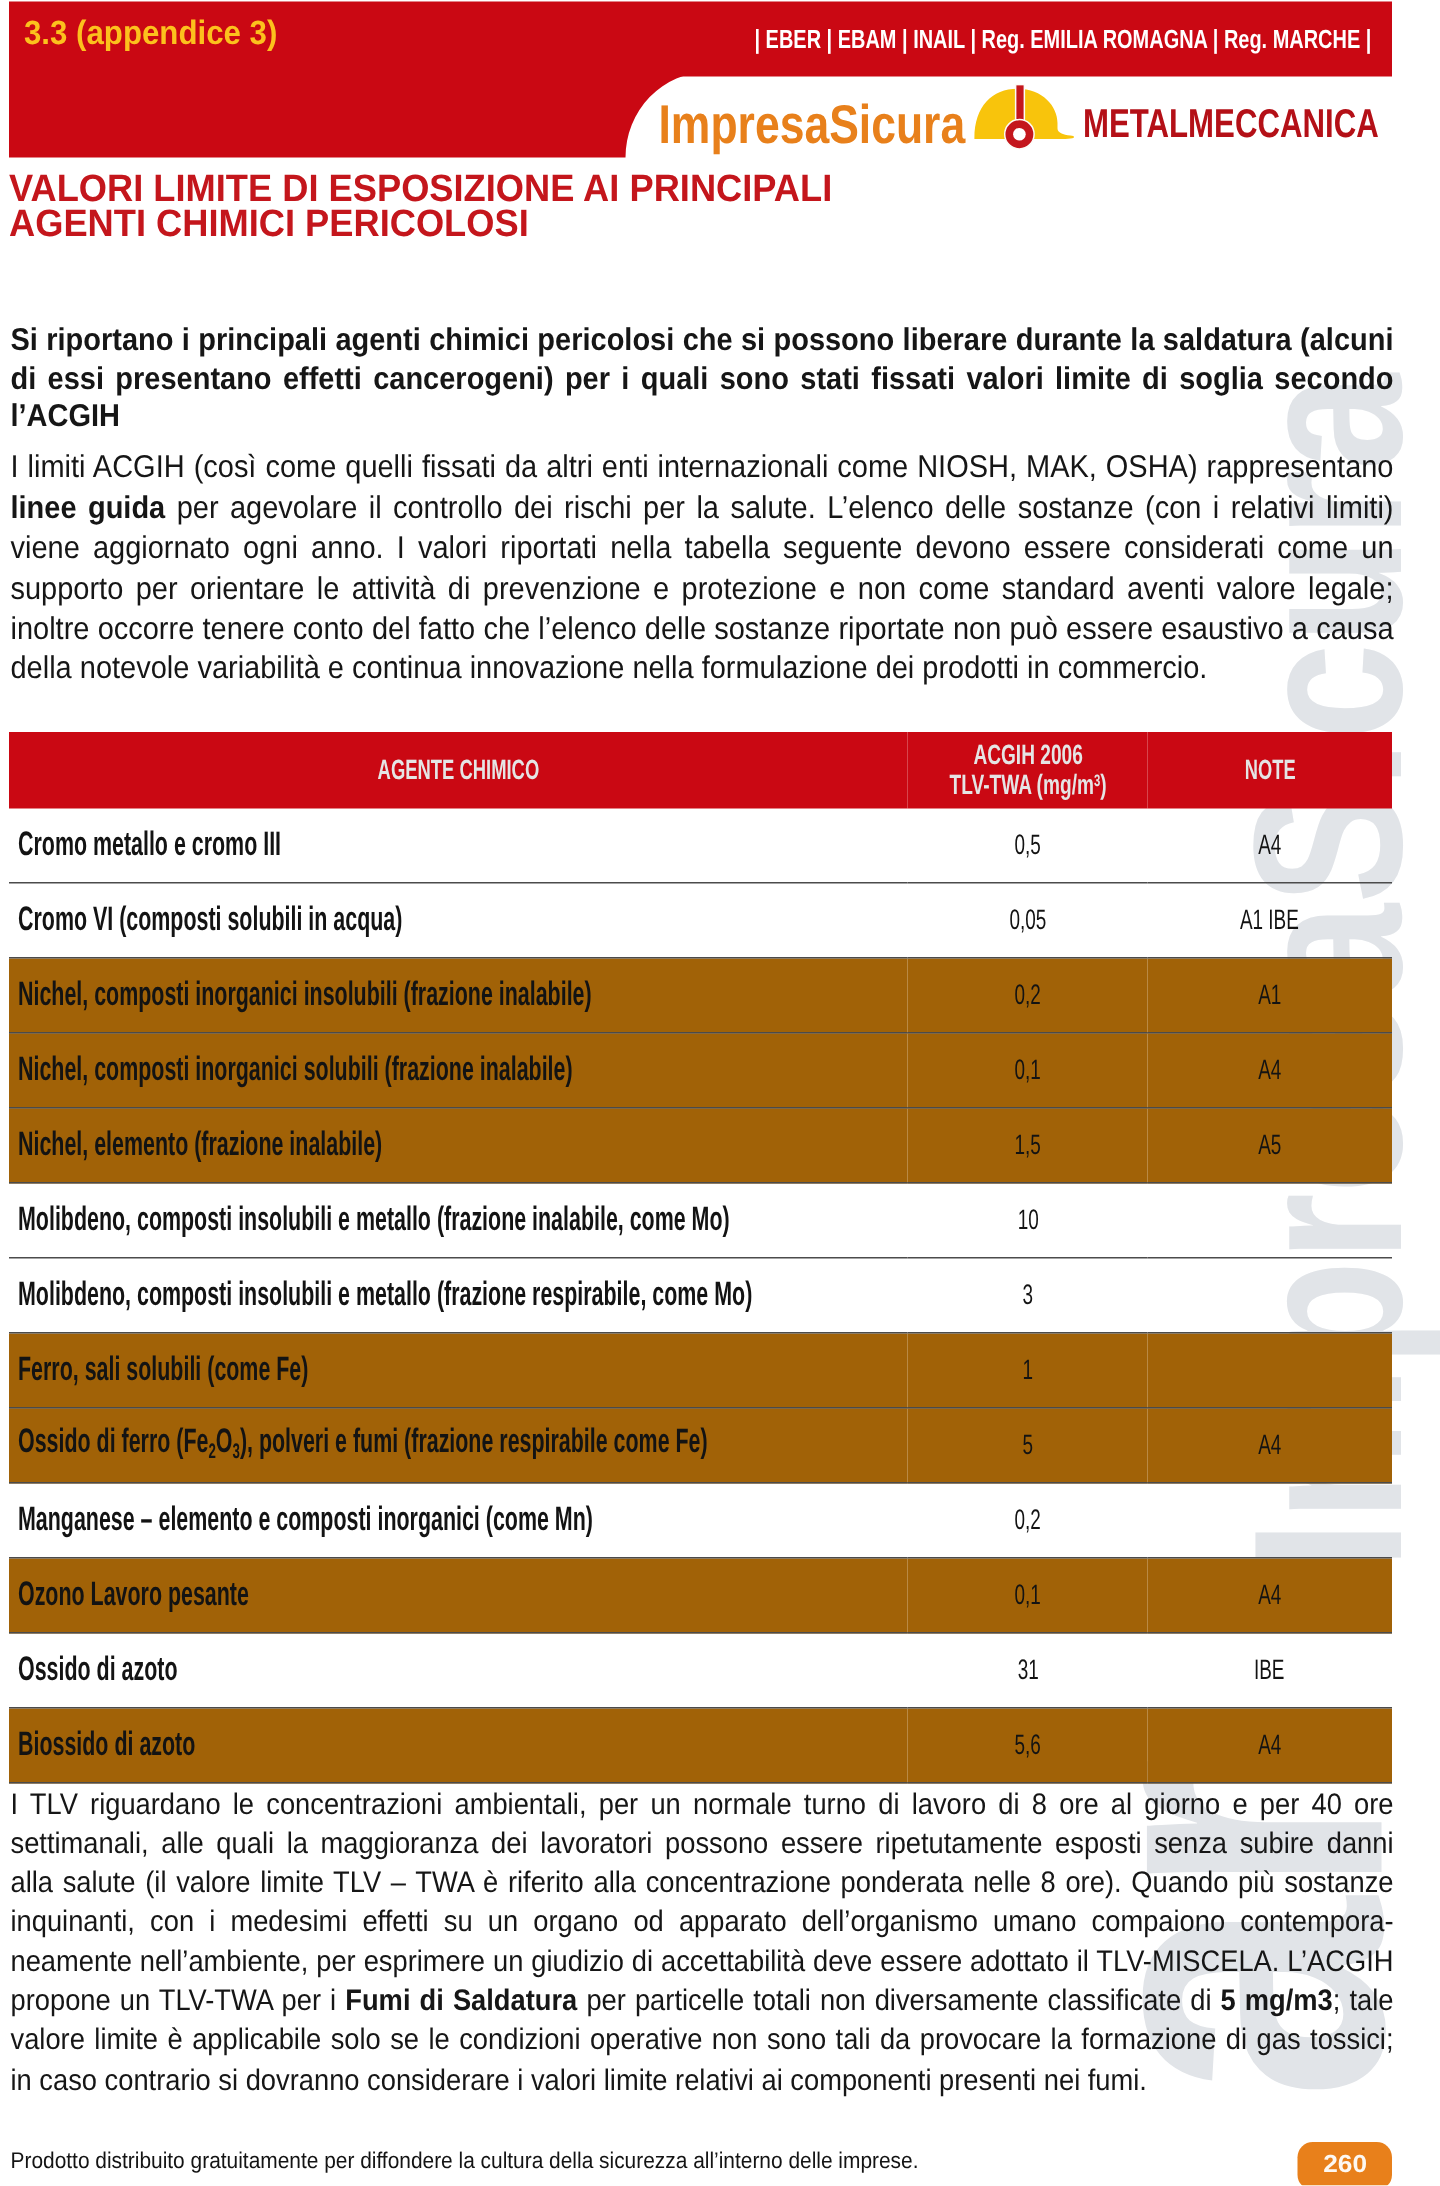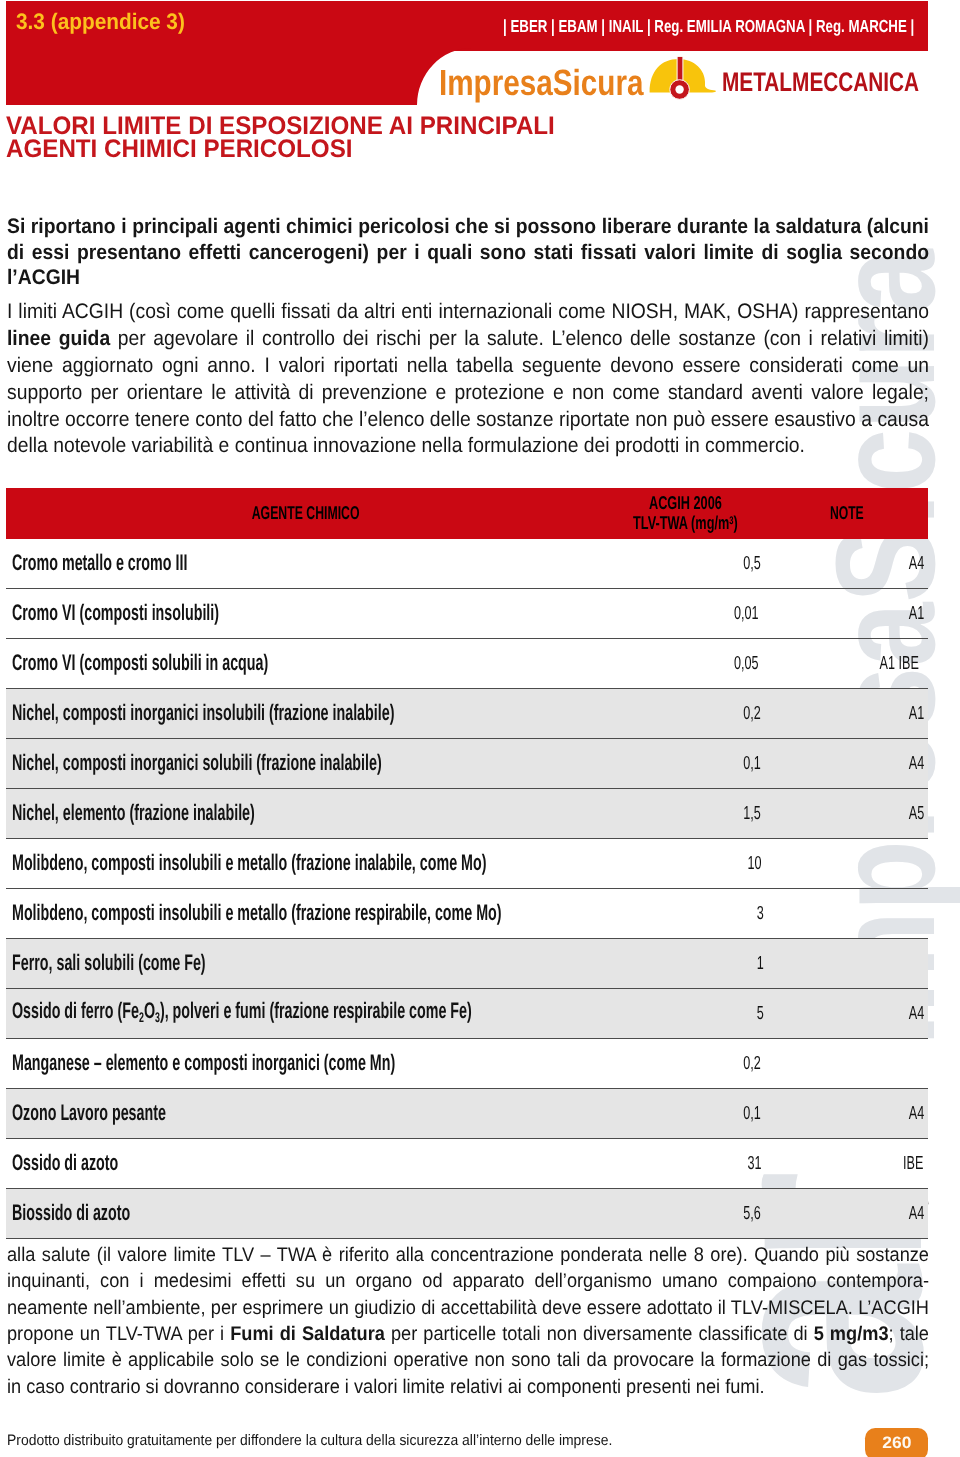--- a/index.html
+++ b/index.html
@@ -51,35 +51,35 @@
      transform:scaleX(0.952);transform-origin:0 0;white-space:nowrap;}
 
   
   .para{position:absolute;z-index:4;color:#161616;
      transform-origin:0 0;white-space:nowrap;}
   .para .ln{height:26.4px;line-height:26.4px;}
 
   
   .tbl{position:absolute;left:6px;top:488.2px;width:922px;z-index:4;
      border-collapse:collapse;table-layout:fixed;}
-  .tbl th{background:#ca0813;color:#000000;font-weight:bold;
+  .tbl th{background:#ca0813;color:#e5e5e5;font-weight:bold;
      height:50.5px;vertical-align:middle;text-align:center;padding:0;}
   .tbl th .sq{display:inline-block;transform:scaleX(0.685);transform-origin:50% 50%;
      font-size:18.6px;line-height:19.4px;white-space:nowrap;}
   .tbl th.col-agent .sq{transform:scaleX(0.66);}
   .tbl th.col-note .sq{transform:scaleX(0.655);}
   .tbl td{height:50px;box-sizing:border-box;color:#131313;
      border-bottom:1.9px solid #4b4b4b;padding:0;vertical-align:middle;}
   .tbl td .sq{display:inline-block;transform-origin:0 50%;white-space:nowrap;}
   .tbl td.c-name{padding-left:6px;text-align:left;white-space:nowrap;overflow:visible;}
   .tbl td.c-name .sq{font-size:22.6px;font-weight:bold;transform:scaleX(0.632);line-height:22px;}
-  .tbl td.c-val,.tbl td.c-note{text-align:right;}
+  .tbl td.c-val,.tbl td.c-note{text-align:center;}
   .tbl td.c-val .sq,.tbl td.c-note .sq{font-size:18.8px;transform:scaleX(0.672);
      transform-origin:50% 50%;line-height:19px;}
-  .tbl tr.shaded td{background:#e5e5e5;}
+  .tbl tr.shaded td{background:#a16207;}
   .tbl tr.last td{border-bottom:1.6px solid #bb2128;}
   .tbl sub{font-size:14px;vertical-align:-4px;}
   .tbl sup{font-size:11px;vertical-align:5px;}
 
   
   .foot-note{position:absolute;left:6.9px;top:1432px;z-index:4;font-size:15.1px;color:#141414;
      transform:scaleX(0.923);transform-origin:0 0;line-height:17px;white-space:nowrap;}
   .pagenum{position:absolute;left:864.8px;top:1428px;width:63.3px;height:32px;border-radius:10.2px;
      background:#e8801b;color:#fdf8f2;font-size:16.5px;font-weight:bold;
      display:flex;align-items:center;justify-content:center;z-index:4;line-height:1;}
@@ -150,25 +150,20 @@
         <th class="col-note" style="width:163px"><span class="sq">NOTE</span></th>
       </tr>
     </thead>
     <tbody id="tbody">
         <tr>
           <td class="c-name"><span class="sq">Cromo metallo e cromo III</span></td>
           <td class="c-val"><span class="sq">0,5</span></td>
           <td class="c-note"><span class="sq">A4</span></td>
         </tr>
         <tr>
-          <td class="c-name"><span class="sq">Cromo VI (composti insolubili)</span></td>
-          <td class="c-val"><span class="sq">0,01</span></td>
-          <td class="c-note"><span class="sq">A1</span></td>
-        </tr>
-        <tr>
           <td class="c-name"><span class="sq">Cromo VI (composti solubili in acqua)</span></td>
           <td class="c-val"><span class="sq">0,05</span></td>
           <td class="c-note"><span class="sq">A1 IBE</span></td>
         </tr>
         <tr class="shaded">
           <td class="c-name"><span class="sq">Nichel, composti inorganici insolubili (frazione inalabile)</span></td>
           <td class="c-val"><span class="sq">0,2</span></td>
           <td class="c-note"><span class="sq">A1</span></td>
         </tr>
         <tr class="shaded">

